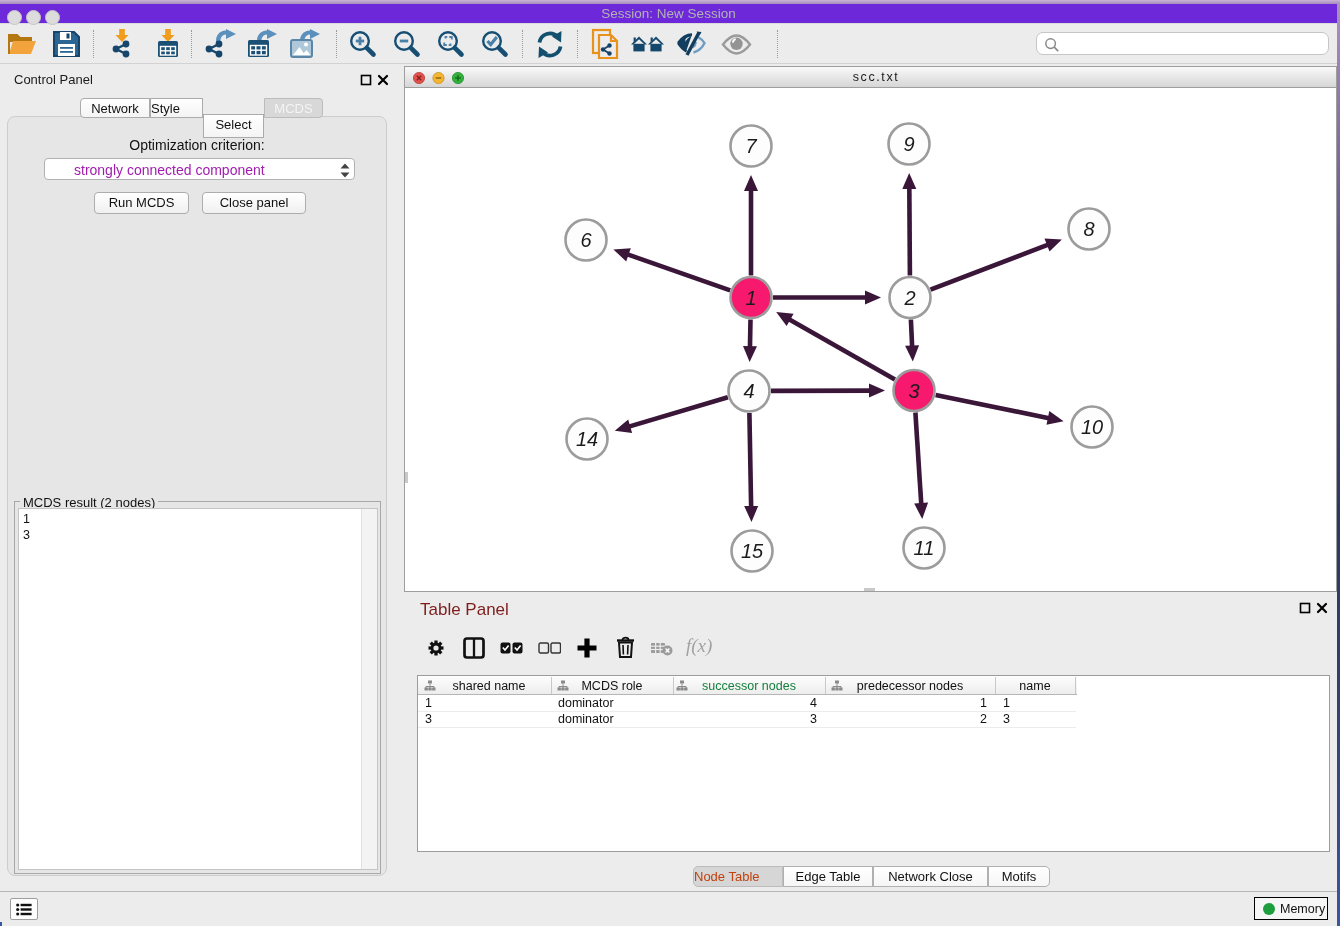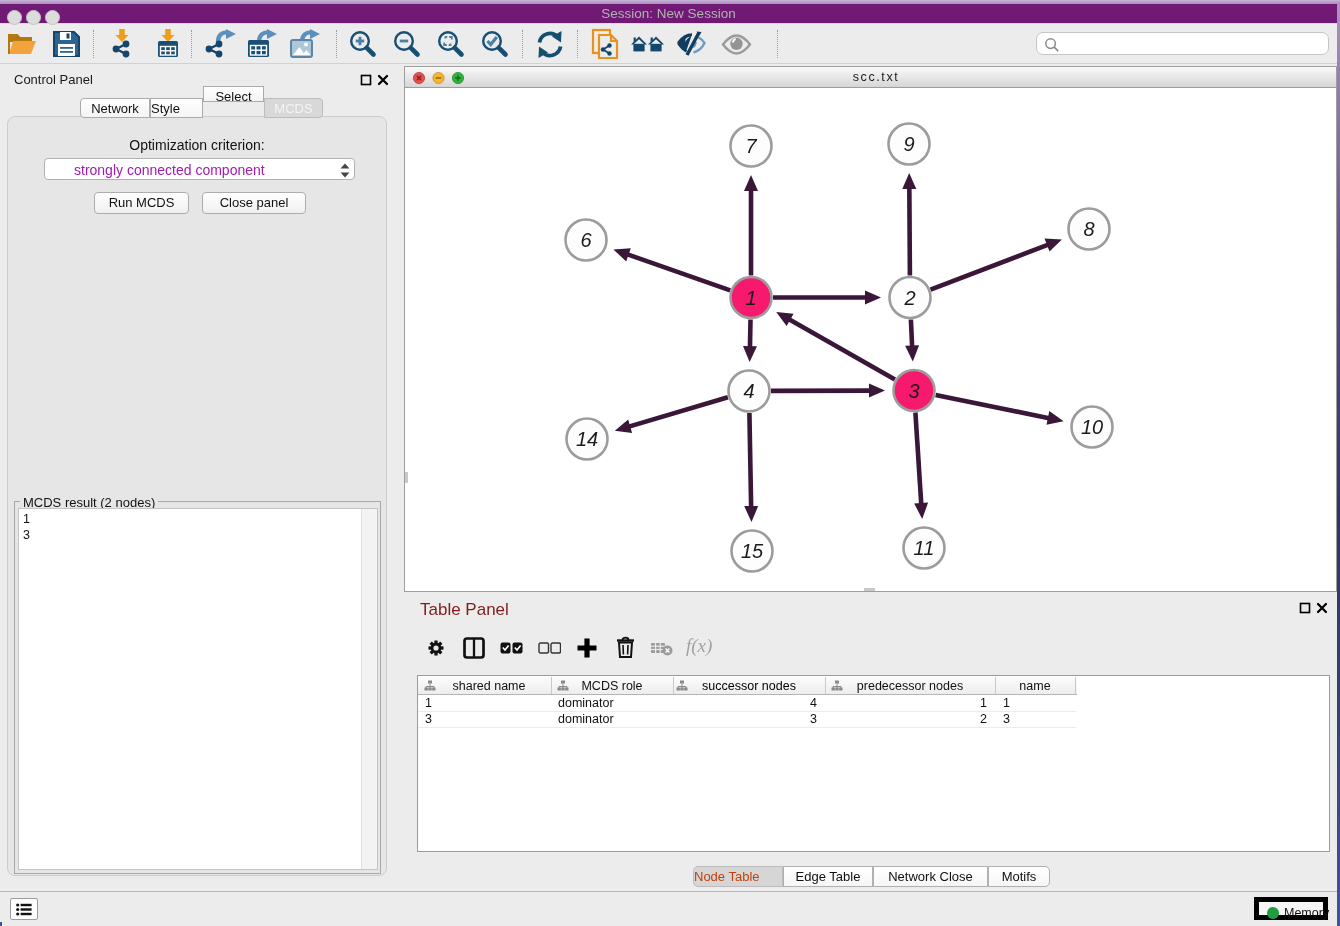--- a/index.html
+++ b/index.html
@@ -1,21 +1,21 @@
 <!DOCTYPE html>
 <html><head><meta charset="utf-8"><style>
 *{margin:0;padding:0;box-sizing:border-box}
 html,body{width:1340px;height:926px;overflow:hidden;background:#ececec;
  font-family:"Liberation Sans",sans-serif;-webkit-font-smoothing:antialiased}
 .abs{position:absolute}
 svg{display:block}
 </style></head><body>
 <div class="abs" style="left:0;top:0;width:1340px;height:4px;background:linear-gradient(#c9b2d6,#a78cba)"></div>
 <div class="abs" style="left:1337px;top:4px;width:3px;height:922px;background:linear-gradient(#ab92c0,#5a4a85 30%,#2e3668 55%,#33416f 75%,#3c55a3)"></div>
-<div class="abs" style="left:0;top:4px;width:1337px;height:20px;background:#701a75;border-bottom:1px solid #dadada">
+<div class="abs" style="left:0;top:4px;width:1337px;height:20px;background:#6d28d9;border-bottom:1px solid #dadada">
  <div class="abs" style="left:6.5px;top:6px;width:15px;height:15px;border-radius:50%;background:#dcdcdc;border:1px solid #c6c6c6"></div>
  <div class="abs" style="left:25.5px;top:6px;width:15px;height:15px;border-radius:50%;background:#dcdcdc;border:1px solid #c6c6c6"></div>
  <div class="abs" style="left:44.5px;top:6px;width:15px;height:15px;border-radius:50%;background:#dcdcdc;border:1px solid #c6c6c6"></div>
  <div class="abs" style="left:0;top:2px;width:1337px;text-align:center;font-size:13.5px;color:#b3b3b3">Session: New Session</div>
 </div>
 <div class="abs" id="toolbar" style="left:0;top:25px;width:1337px;height:39px;background:#ececec;border-bottom:1px solid #d2d2d2"></div>
 <div class="abs" style="left:93px;top:30px;width:1px;height:28px;border-left:1px dotted #9a9a9a"></div>
 <div class="abs" style="left:191px;top:30px;width:1px;height:28px;border-left:1px dotted #9a9a9a"></div>
 <div class="abs" style="left:336px;top:30px;width:1px;height:28px;border-left:1px dotted #9a9a9a"></div>
 <div class="abs" style="left:522px;top:30px;width:1px;height:28px;border-left:1px dotted #9a9a9a"></div>
@@ -156,21 +156,21 @@
 <div class="abs" style="left:14px;top:72px;font-size:13px;color:#1a1a1a">Control Panel</div>
 <svg class="abs" style="left:360px;top:74px" width="12" height="12" viewBox="0 0 12 12">
     <rect x="1.5" y="1.5" width="9" height="9" fill="none" stroke="#000" stroke-width="1.6"></rect>
   </svg>
 <svg class="abs" style="left:377px;top:74px" width="12" height="12" viewBox="0 0 12 12">
     <path d="M2 2 L10 10 M10 2 L2 10" stroke="#000" stroke-width="2.2" stroke-linecap="round"></path>
   </svg>
 <div class="abs" style="left:7px;top:116px;width:380px;height:760px;background:#e6e6e6;border:1px solid #cdcdcd;border-radius:8px"></div>
 <div class="abs" style="left:80px;top:98px;width:70px;height:20px;background:linear-gradient(#ffffff,#f4f4f4);border:1px solid #ababab;color:#111;border-radius:4px 0 0 4px;font-size:13px;text-align:center;line-height:19px">Network</div>
 <div class="abs" style="left:150px;top:98px;width:53px;height:20px;background:linear-gradient(#ffffff,#f4f4f4);border:1px solid #ababab;color:#111;font-size:13px;text-align:left;line-height:19px">Style</div>
-<div class="abs" style="left:203px;top:86px;width:61px;height:16px;background:linear-gradient(#ffffff,#f4f4f4);border:1px solid #ababab;color:#111;font-size:13px;text-align:center;line-height:19px">Select</div>
+<div class="abs" style="left:203px;top:114px;width:61px;height:24px;background:linear-gradient(#ffffff,#f4f4f4);border:1px solid #ababab;color:#111;font-size:13px;text-align:center;line-height:19px">Select</div>
 <div class="abs" style="left:264px;top:98px;width:59px;height:20px;background:#d8d8d8;border:1px solid #bcbcbc;color:#f4f4f4;border-radius:0 4px 4px 0;font-size:13px;text-align:center;line-height:19px">MCDS</div>
 <div class="abs" style="left:8px;top:137px;width:378px;text-align:center;font-size:14px;color:#111">Optimization criterion:</div>
 <div class="abs" style="left:44px;top:158px;width:311px;height:22px;background:#fff;border:1px solid #b2b2b2;border-radius:4px">
  <div class="abs" style="left:29px;top:2.5px;font-size:14px;color:#a21caf">strongly connected component</div>
  <svg class="abs" style="left:294px;top:3.5px" width="12" height="15" viewBox="0 0 12 15">
       <polygon points="6,0.5 10.5,5.5 1.5,5.5" fill="#444"></polygon>
       <polygon points="6,14.5 10.5,9.5 1.5,9.5" fill="#444"></polygon>
     </svg>
 </div>
 <div class="abs" style="left:94px;top:192px;width:95px;height:22px;background:linear-gradient(#ffffff,#f0f0f0);border:1px solid #adadad;border-radius:4px;font-size:13px;text-align:center;line-height:20px;color:#111">Run MCDS</div>
@@ -328,21 +328,21 @@
     <rect x="8.1" y="7.5" width="3.4" height="3" fill="#8a8a8a"></rect>
 </svg>
 <div class="abs" style="left:522px;top:679px;width:180px;text-align:center;font-size:12.5px;color:#111">MCDS role</div>
 <svg class="abs" style="left:676px;top:680px" width="12" height="11" viewBox="0 0 12 11">
 <rect x="4" y="0.5" width="4" height="3" fill="#8a8a8a"></rect>
 <path d="M6 3.5 V5.5 M2 8 V6.5 H10 V8 M6 5.5 V8" fill="none" stroke="#8a8a8a" stroke-width="1"></path>
 <rect x="0.5" y="7.5" width="3.4" height="3" fill="#8a8a8a"></rect>
     <rect x="4.3" y="7.5" width="3.4" height="3" fill="#8a8a8a"></rect>
     <rect x="8.1" y="7.5" width="3.4" height="3" fill="#8a8a8a"></rect>
 </svg>
-<div class="abs" style="left:659px;top:679px;width:180px;text-align:center;font-size:12.5px;color:#000000">successor nodes</div>
+<div class="abs" style="left:659px;top:679px;width:180px;text-align:center;font-size:12.5px;color:#15803d">successor nodes</div>
 <svg class="abs" style="left:831px;top:680px" width="12" height="11" viewBox="0 0 12 11">
 <rect x="4" y="0.5" width="4" height="3" fill="#8a8a8a"></rect>
 <path d="M6 3.5 V5.5 M2 8 V6.5 H10 V8 M6 5.5 V8" fill="none" stroke="#8a8a8a" stroke-width="1"></path>
 <rect x="0.5" y="7.5" width="3.4" height="3" fill="#8a8a8a"></rect>
     <rect x="4.3" y="7.5" width="3.4" height="3" fill="#8a8a8a"></rect>
     <rect x="8.1" y="7.5" width="3.4" height="3" fill="#8a8a8a"></rect>
 </svg>
 <div class="abs" style="left:820px;top:679px;width:180px;text-align:center;font-size:12.5px;color:#111">predecessor nodes</div>
 <div class="abs" style="left:945px;top:679px;width:180px;text-align:center;font-size:12.5px;color:#111">name</div>
 <div class="abs" style="left:425px;top:696px;font-size:12.5px;color:#111">1</div>
@@ -368,17 +368,17 @@
 <g fill="#111">
         <circle cx="1.7" cy="2" r="1.6"></circle>
         <circle cx="1.7" cy="6.5" r="1.6"></circle>
         <circle cx="1.7" cy="11" r="1.6"></circle>
 <rect x="4.6" y="0.8" width="11" height="2.4"></rect>
         <rect x="4.6" y="5.3" width="11" height="2.4"></rect>
         <rect x="4.6" y="9.8" width="11" height="2.4"></rect>
       </g>
 </svg>
 </div>
-<div class="abs" style="left:1254px;top:897px;width:74px;height:23px;background:#f6f6f6;border:5px solid #000000">
+<div class="abs" style="left:1254px;top:897px;width:74px;height:23px;background:#f6f6f6;border:1px solid #000000">
 <div class="abs" style="left:8px;top:5px;width:12px;height:12px;border-radius:50%;background:#1e9e3e"></div>
 <div class="abs" style="left:25px;top:4px;font-size:12.5px;color:#111">Memory</div>
 </div>
 <div class="abs" style="left:0;top:922px;width:2px;height:4px;background:#3c55a3"></div>
 
 </body></html>

